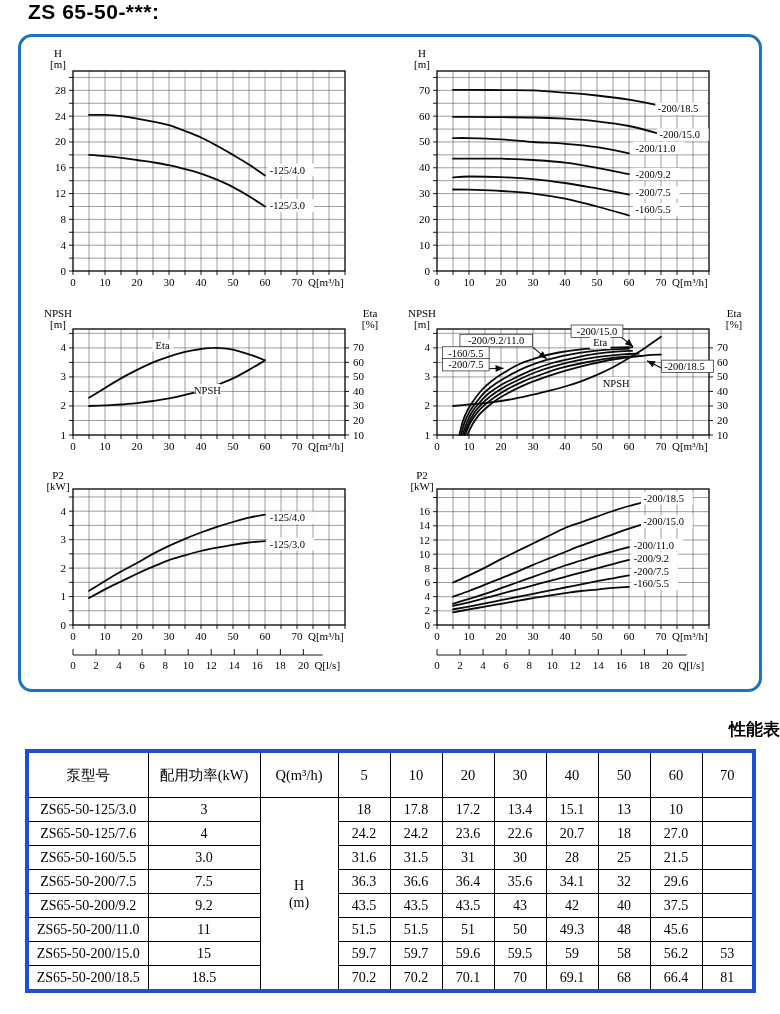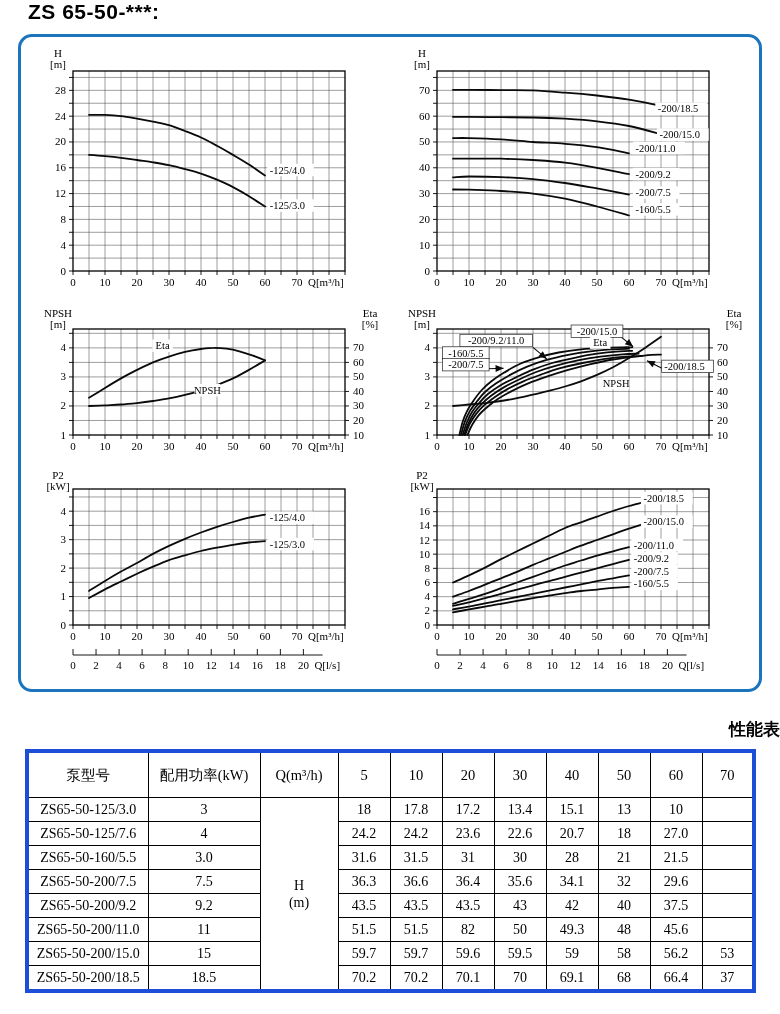--- a/index.html
+++ b/index.html
@@ -731,21 +731,21 @@
         <td></td>
       </tr>
       <tr>
         <td>ZS65-50-160/5.5</td>
         <td>3.0</td>
         <td>31.6</td>
         <td>31.5</td>
         <td>31</td>
         <td>30</td>
         <td>28</td>
-        <td>21</td>
+        <td>25</td>
         <td>21.5</td>
         <td></td>
       </tr>
       <tr>
         <td>ZS65-50-200/7.5</td>
         <td>7.5</td>
         <td>36.3</td>
         <td>36.6</td>
         <td>36.4</td>
         <td>35.6</td>
@@ -764,21 +764,21 @@
         <td>42</td>
         <td>40</td>
         <td>37.5</td>
         <td></td>
       </tr>
       <tr>
         <td>ZS65-50-200/11.0</td>
         <td>11</td>
         <td>51.5</td>
         <td>51.5</td>
-        <td>82</td>
+        <td>51</td>
         <td>50</td>
         <td>49.3</td>
         <td>48</td>
         <td>45.6</td>
         <td></td>
       </tr>
       <tr>
         <td>ZS65-50-200/15.0</td>
         <td>15</td>
         <td>59.7</td>
@@ -793,16 +793,16 @@
       <tr>
         <td>ZS65-50-200/18.5</td>
         <td>18.5</td>
         <td>70.2</td>
         <td>70.2</td>
         <td>70.1</td>
         <td>70</td>
         <td>69.1</td>
         <td>68</td>
         <td>66.4</td>
-        <td>37</td>
+        <td>81</td>
       </tr>
     </tbody>
 </table>
 
 </body></html>

